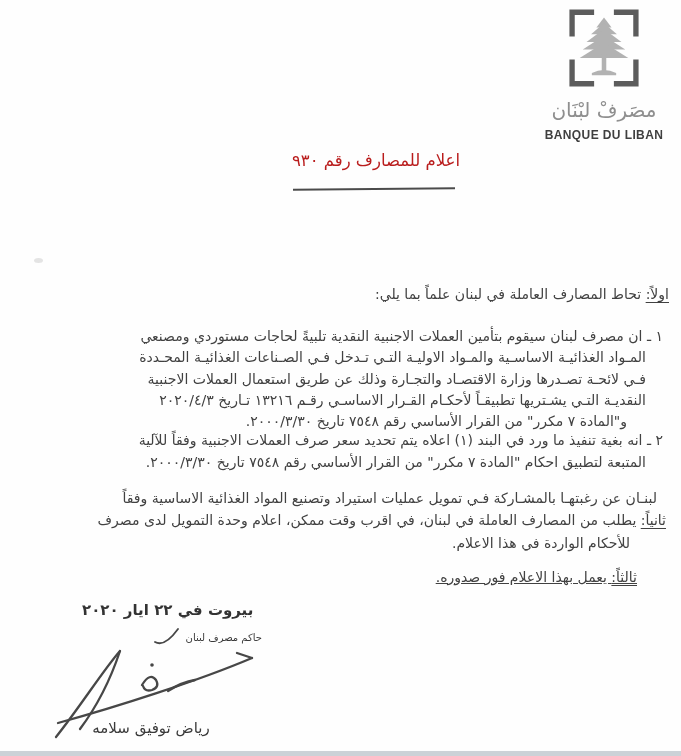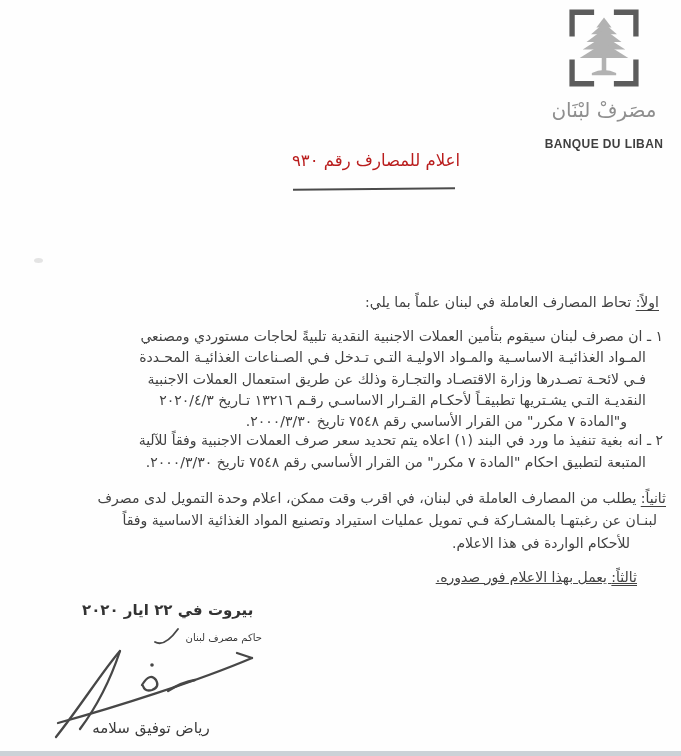--- a/index.html
+++ b/index.html
@@ -4,29 +4,29 @@
 <style>
   html,body{margin:0;padding:0;background:#ffffff;}
   .page{
     position:relative;width:681px;height:756px;background:#fefefe;
     overflow:hidden;font-family:"DejaVu Sans",sans-serif;color:#414141;
   }
   
   .logo{position:absolute;top:8px;right:6px;width:142px;text-align:center;}
   .logo svg{display:block;margin:0 auto;}
   .logo-ar{font-size:20px;line-height:1.05;color:#8f8f8f;margin-top:12px;direction:rtl;}
-  .logo-en{font-size:12px;letter-spacing:.4px;color:#3f3f3f;font-weight:600;margin-top:16px;font-family:"Liberation Sans",sans-serif;}
+  .logo-en{font-size:12px;letter-spacing:.4px;color:#3f3f3f;font-weight:600;margin-top:7px;font-family:"Liberation Sans",sans-serif;}
   
   .title{position:absolute;top:151px;left:71px;right:0;text-align:center;
          font-size:16.5px;color:#b91c1c;direction:rtl;white-space:nowrap;}
   .title-rule{position:absolute;top:188px;left:293px;width:162px;height:2px;
          background:#4b4b4b;transform:rotate(-.5deg);}
   
   .line{direction:rtl;text-align:right;white-space:nowrap;font-size:14px;}
-  .intro{position:absolute;top:286px;right:22px;margin-top:8px;}
+  .intro{position:absolute;top:286px;right:12px;}
   .p1{position:absolute;top:326px;right:18px;line-height:21.3px;}
   .p2{position:absolute;top:429px;right:18px;line-height:22px;}
   .second{position:absolute;top:487px;right:15px;line-height:22.3px;}
   .third{position:absolute;top:569px;right:44px;text-decoration:underline;}
   .ind{padding-right:17px;text-align:right;}
   .ind2{padding-right:9px;}
   .ind3{padding-right:36px;}
   .u{text-decoration:underline;text-underline-offset:3px;}
   
   .place-date{position:absolute;top:601px;left:82px;font-size:15px;font-weight:600;
@@ -82,24 +82,24 @@
     <div class="line ind">النقديـة التـي يشـتريها تطبيقـاً لأحكـام القـرار الاساسـي رقـم ١٣٢١٦ تـاريخ ٢٠٢٠/٤/٣</div>
     <div class="line ind3">و"المادة ٧ مكرر" من القرار الأساسي رقم ٧٥٤٨ تاريخ ٢٠٠٠/٣/٣٠.</div>
   </div>
 
   <div class="p2">
     <div class="line">٢ ـ انه بغية تنفيذ ما ورد في البند (١) اعلاه يتم تحديد سعر صرف العملات الاجنبية وفقاً للآلية</div>
     <div class="line ind">المتبعة لتطبيق احكام "المادة ٧ مكرر" من القرار الأساسي رقم ٧٥٤٨ تاريخ ٢٠٠٠/٣/٣٠.</div>
   </div>
 
   <div class="second">
+    <div class="line ind2">لبنـان عن رغبتهـا بالمشـاركة فـي تمويل عمليات استيراد وتصنيع المواد الغذائية الاساسية وفقاً</div>
     <div class="line">
       <span class="u">ثانياً:</span><span> يطلب من المصارف العاملة في لبنان، في اقرب وقت ممكن، اعلام وحدة التمويل لدى مصرف</span>
     </div>
-    <div class="line ind2">لبنـان عن رغبتهـا بالمشـاركة فـي تمويل عمليات استيراد وتصنيع المواد الغذائية الاساسية وفقاً</div>
     <div class="line ind3">للأحكام الواردة في هذا الاعلام.</div>
   </div>
 
   <div class="line third">
     <span class="u">ثالثاً:</span><span> يعمل بهذا الاعلام فور صدوره.</span>
   </div>
 
   <div class="place-date">بيروت في ٢٢ ايار ٢٠٢٠</div>
 
   <div class="signer-row">

